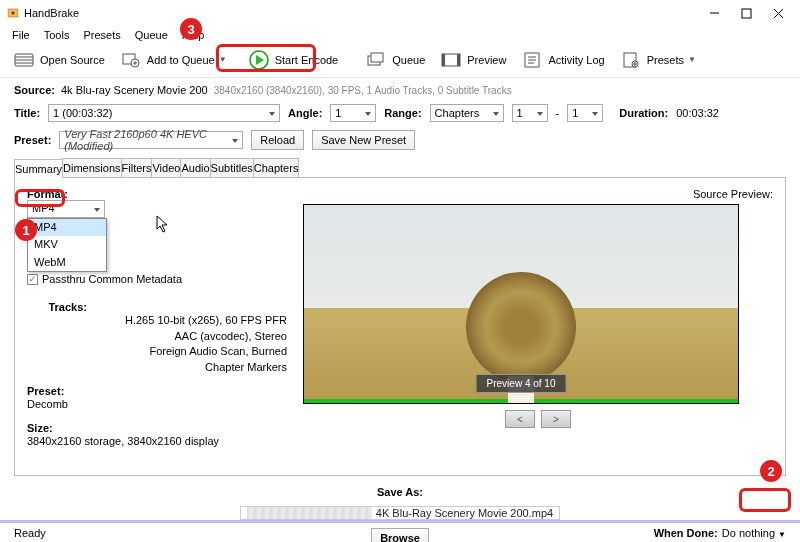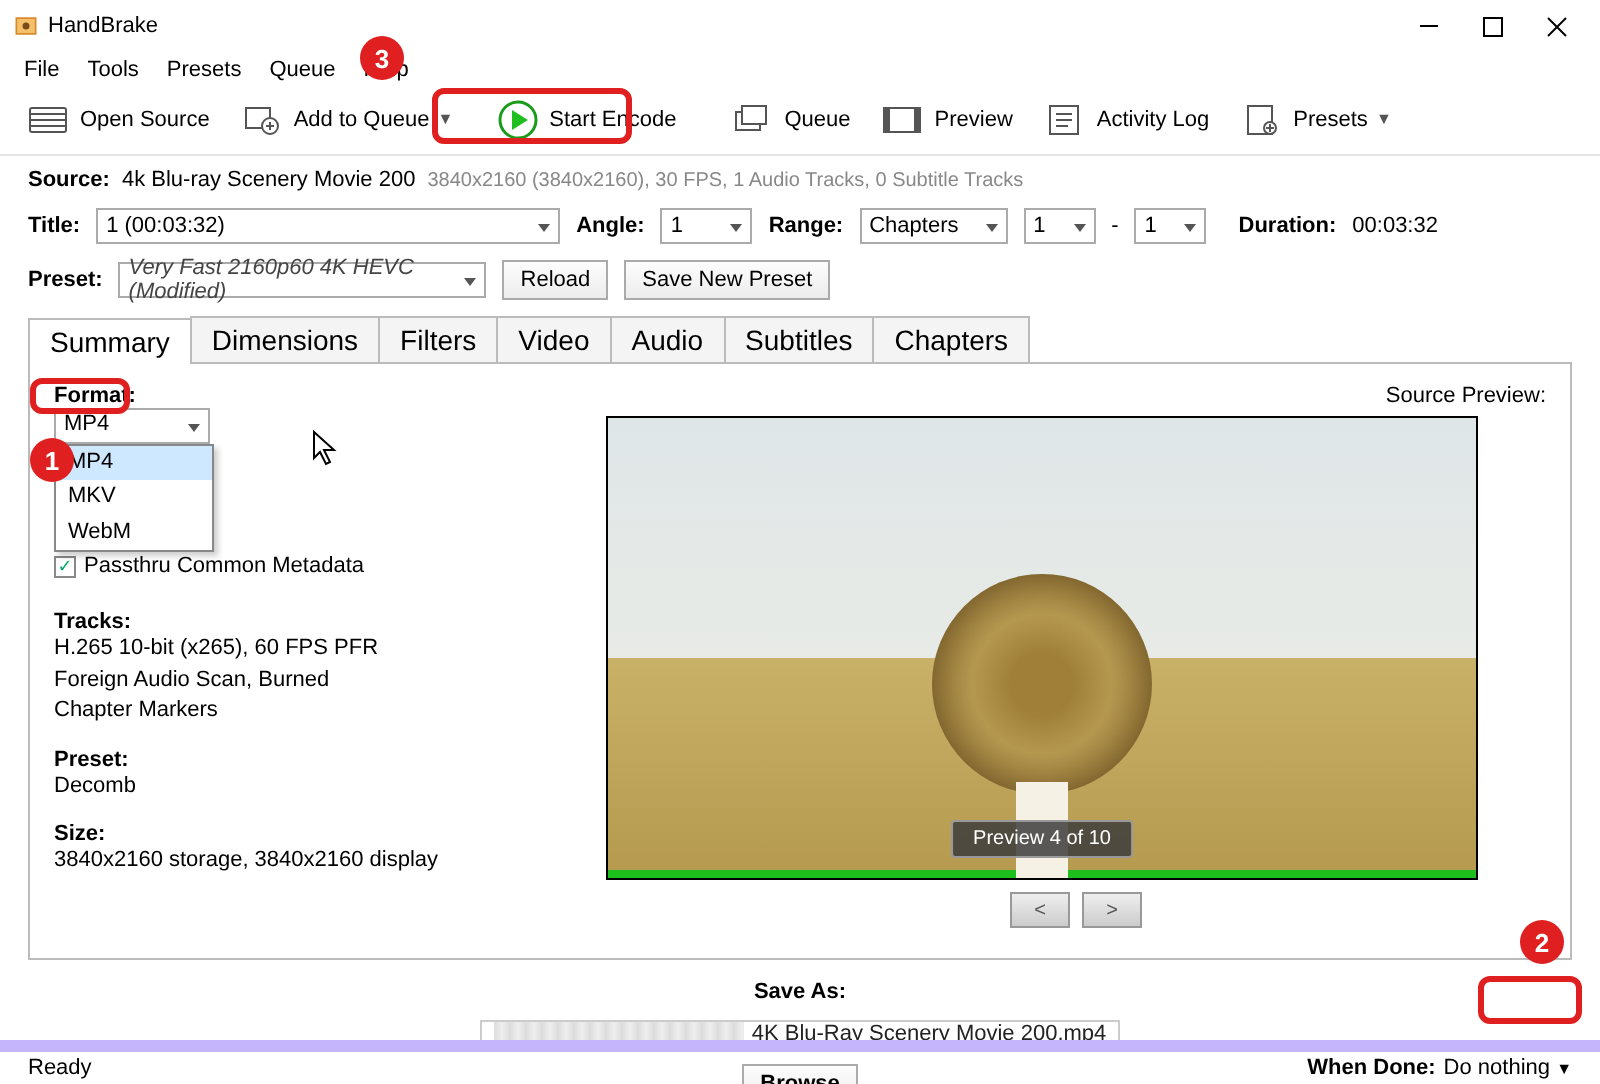--- a/index.html
+++ b/index.html
@@ -20,51 +20,51 @@
 .sourcebar .name { }
 .sourcebar .meta { color: #888; font-size: 10px; }
 .titlerow { padding: 4px 14px; display: flex; align-items: center; gap: 8px; font-size: 11px; }
 .titlerow .lbl { font-weight: 700; }
 .select { border: 1px solid #aaa; background: #fff; height: 18px; font-size: 11px; padding: 0 4px; display: flex; align-items: center; position: relative; }
 .select::after { content: ""; position: absolute; right: 4px; top: 7px; border-left: 3px solid transparent; border-right: 3px solid transparent; border-top: 4px solid #555; }
 .presetrow { padding: 4px 14px 8px; display: flex; align-items: center; gap: 8px; font-size: 11px; }
 .presetrow .lbl { font-weight: 700; }
 .btn { border: 1px solid #aaa; background: linear-gradient(#fdfdfd,#ececec); padding: 2px 8px; font-size: 11px; height: 20px; display: flex; align-items: center; }
 .tabs { display: flex; border-bottom: 1px solid #bbb; margin: 0 14px; }
-.tab { border: 1px solid #bbb; border-bottom: none; padding: 3px 10px; font-size: 14px; background: #f4f4f4; margin-right: -1px; }
+.tab { border: 1px solid #bbb; border-bottom: none; padding: 3px 0; font-size: 11px; background: #f4f4f4; margin-right: -1px; }
 .tab.active { background: #fff; position: relative; top: 1px; }
 .content { border: 1px solid #bbb; border-top: none; margin: 0 14px; height: 298px; padding: 10px 12px; display: flex; gap: 16px; position: relative; }
 .leftcol { width: 260px; font-size: 11px; }
 .row { display: flex; margin-bottom: 6px; flex-direction: column; }
 .row .rlbl { width: 60px; font-weight: 700; }
 .row .rval { flex: 1; line-height: 1.4; }
 .formatbox { position: relative; }
 .dropdown { position: absolute; top: 18px; left: 0; width: 80px; border: 1px solid #888; background: #fff; z-index: 10; box-shadow: 2px 2px 3px rgba(0,0,0,0.2); }
 .dropdown div { padding: 1px 6px; font-size: 11px; }
 .dropdown div.sel { background: #cde8ff; }
 .checkbox { display: flex; align-items: center; gap: 4px; font-size: 11px; margin-top: 4px; }
 .checkbox .cb { width: 11px; height: 11px; border: 1px solid #888; display: flex; align-items: center; justify-content: center; font-size: 9px; color: #0a6; }
 .rightcol { flex: 1; }
 .previewlbl { font-weight: 400; font-size: 11px; margin-bottom: 4px; text-align: right; }
-.preview { border: 1px solid #000; width: 436px; height: 232px; background: #000; position: relative; overflow: hidden; }
+.preview { border: 1px solid #000; width: 436px; height: 200px; background: #000; position: relative; overflow: hidden; }
 .preview .scene { position: absolute; inset: 0; }
 .scene .sky { position: absolute; top: 0; left: 0; right: 0; height: 54%; background: linear-gradient(#dfe6e8,#e8ebe6); }
 .scene .field { position: absolute; bottom: 4px; left: 0; right: 0; height: 46%; background: linear-gradient(#c9b168,#b59a4f); }
 .scene .greenbar { position: absolute; bottom: 0; left: 0; right: 0; height: 4px; background: #1cbf1c; }
 .scene .person { position: absolute; left: 50%; top: 34%; transform: translateX(-50%); }
 .scene .wheel { width: 110px; height: 110px; border-radius: 50%; background: radial-gradient(circle,#a08038 20%,#b59850 45%,#977838 70%); box-shadow: inset 0 0 18px rgba(0,0,0,0.25); }
 .scene .body { width: 26px; height: 78px; background: #f5f1e5; margin: -6px auto 0; }
 .previewlabel { position: absolute; bottom: 10px; left: 50%; transform: translateX(-50%); background: rgba(60,60,60,0.85); color: #fff; font-size: 10px; padding: 3px 10px; border: 1px solid #999; border-radius: 2px; }
 .navbtns { display: flex; justify-content: center; gap: 6px; margin-top: 6px; }
 .navbtns .nb { width: 30px; height: 18px; background: linear-gradient(#eee,#ccc); border: 1px solid #999; display: flex; align-items: center; justify-content: center; color: #555; font-size: 10px; }
 .savebar { display: flex; align-items: center; padding: 10px 14px 4px; gap: 8px; font-size: 11px; flex-direction: column; }
 .savebar .lbl { font-weight: 700; }
 .savebar .path { flex: 1; border: 1px solid #ccc; height: 20px; display: flex; align-items: center; padding: 0 6px; color: #222; position: relative; }
 .savebar .path .blur { background: repeating-linear-gradient(90deg,#ddd,#eee 4px,#ddd 8px); width: 125px; height: 12px; margin-right: 4px; }
-.statusbar { position: absolute; bottom: 0; left: 0; right: 0; border-top: 6px solid #c4b5fd; height: 22px; display: flex; align-items: center; padding: 4px 14px; font-size: 11px; justify-content: space-between; }
+.statusbar { position: absolute; bottom: 0; left: 0; right: 0; border-top: 3px solid #c4b5fd; height: 22px; display: flex; align-items: center; padding: 4px 14px; font-size: 11px; justify-content: space-between; }
 .statusbar .right { display: flex; align-items: center; gap: 4px; }
 .redbox { border: 3px solid #e02020; border-radius: 6px; position: absolute; pointer-events: none; }
 .callout { position: absolute; width: 22px; height: 22px; border-radius: 50%; background: #e02020; color: #fff; font-weight: 700; display: flex; align-items: center; justify-content: center; font-size: 13px; z-index: 20; }
 .cursor { position: absolute; width: 14px; height: 18px; z-index: 15; }
 svg { display: block; }
 </style>
 </head>
 <body>
 
 <div class="titlebar">
@@ -246,24 +246,25 @@
           <div class="sel">MP4</div>
           <div>MKV</div>
           <div>WebM</div>
         </div>
         <div class="checkbox" style="margin-top:54px;">
           <span class="cb">✓</span>
           <span>Passthru Common Metadata</span>
         </div>
       </div>
     </div>
-    <div class="row" style="margin-top:14px;">
+    <div class="row" style="margin-top:14px;text-align:right;">
       <div class="rlbl">Tracks:</div>
       <div class="rval">
         <div>H.265 10-bit (x265), 60 FPS PFR</div>
+        <div>AAC (avcodec), Stereo</div>
         <div>Foreign Audio Scan, Burned</div>
         <div>Chapter Markers</div>
       </div>
     </div>
     <div class="row" style="margin-top:10px;">
       <div class="rlbl">Preset:</div>
       <div class="rval">Decomb</div>
     </div>
     <div class="row" style="margin-top:10px;">
       <div class="rlbl">Size:</div>

